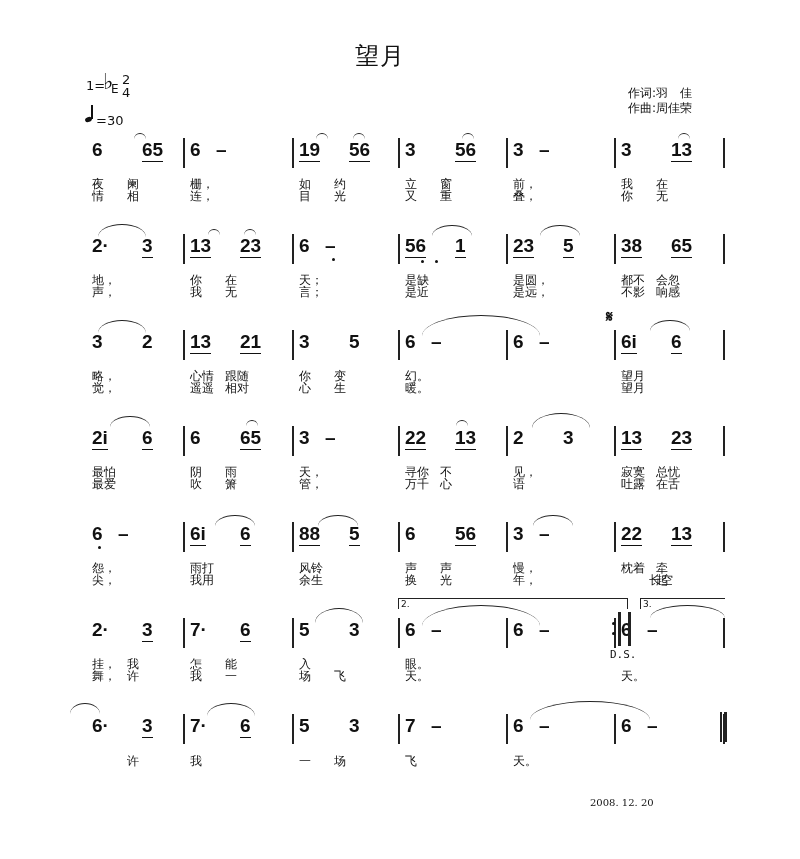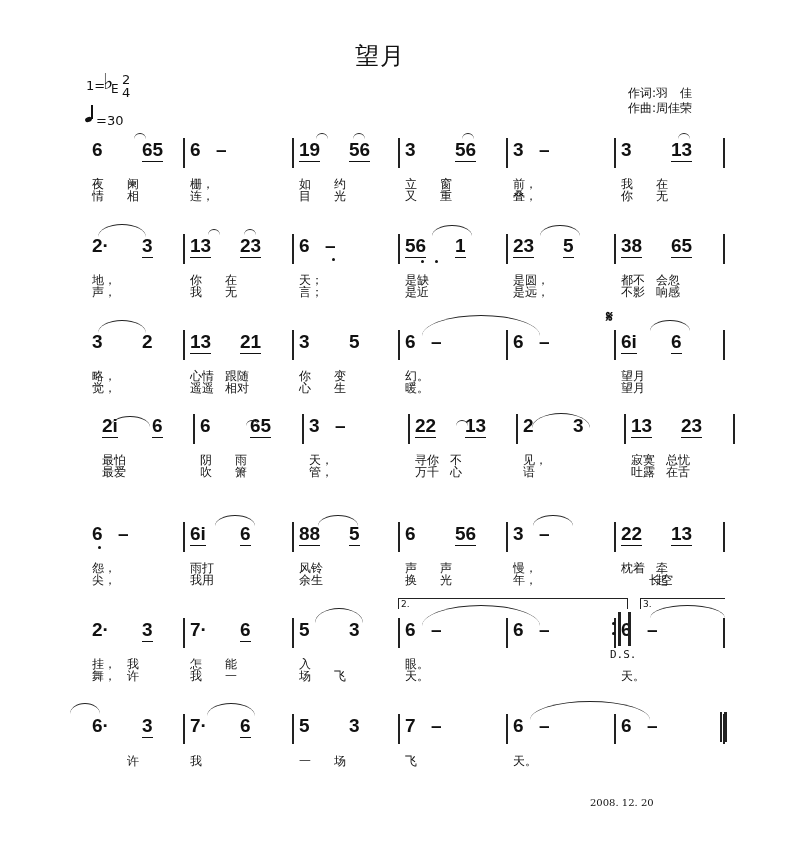--- a/index.html
+++ b/index.html
@@ -200,21 +200,21 @@
       <div class="bar" style="left: 313px;"></div>
       <div class="bar" style="left: 421px;"></div>
       <div class="bar" style="left: 529px;"></div>
       <div class="bar" style="left: 638px;"></div>
       <div class="bar" style="left: 98px;"></div>
       <div class="bar" style="left: 207px;"></div>
       <div class="bar" style="left: 313px;"></div>
       <div class="bar" style="left: 421px;"></div>
       <div class="bar" style="left: 529px;"></div>
     </div>
-    <div class="row" style="top: 404px; margin-left: 10px;">
+    <div class="row" style="top: 416px;">
       <div class="note" style="left: 7px;"><span class="ul">2i</span></div>
       <div class="note" style="left: 57px;"><span class="ul">6</span></div>
       <div class="lyr" style="left: 7px; top: 50px;">最怕</div>
       <div class="lyr" style="left: 42px; top: 50px;"></div>
       <div class="lyr" style="left: 7px; top: 62px;">最爱</div>
       <div class="lyr" style="left: 42px; top: 62px;"></div>
       <div class="note" style="left: 105px;"><span>6</span></div>
       <div class="note" style="left: 155px;"><span class="ul">65</span></div>
       <div class="lyr" style="left: 105px; top: 50px;">阴</div>
       <div class="lyr" style="left: 140px; top: 50px;">雨</div>

